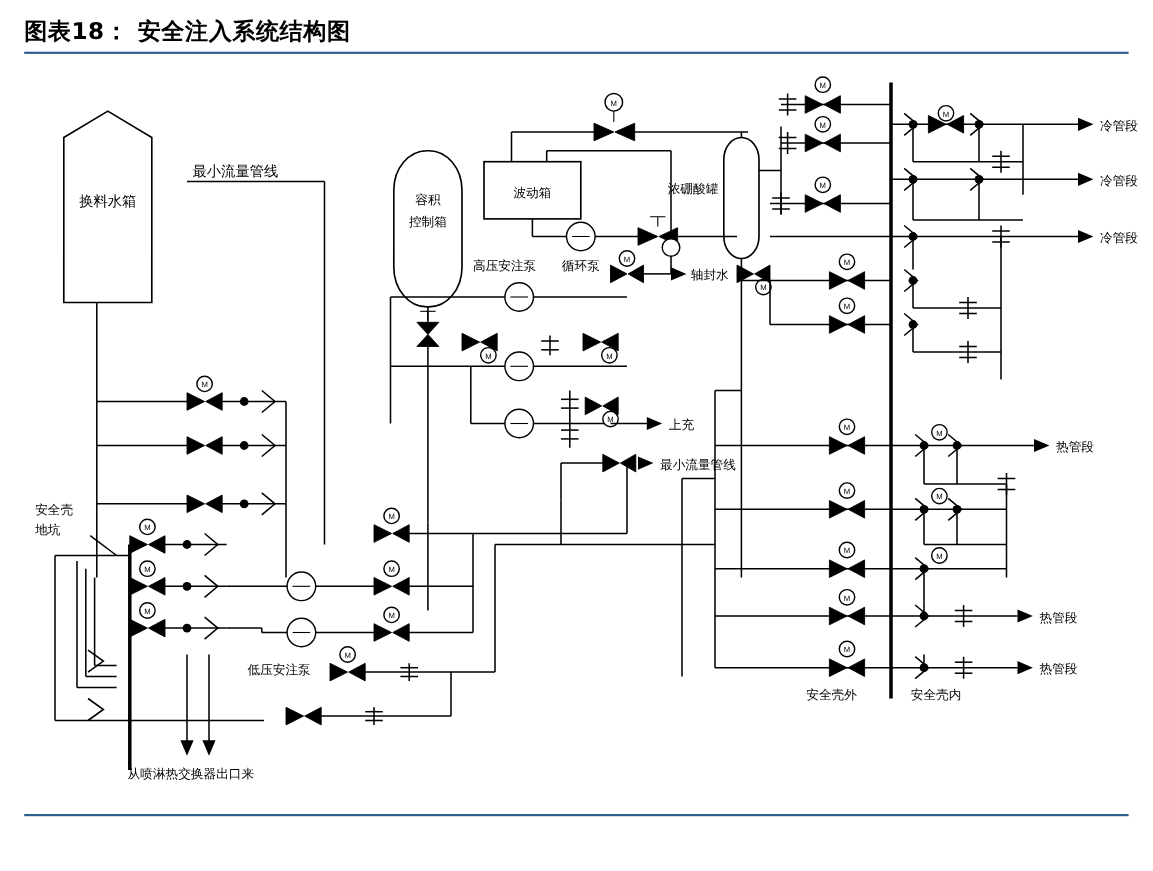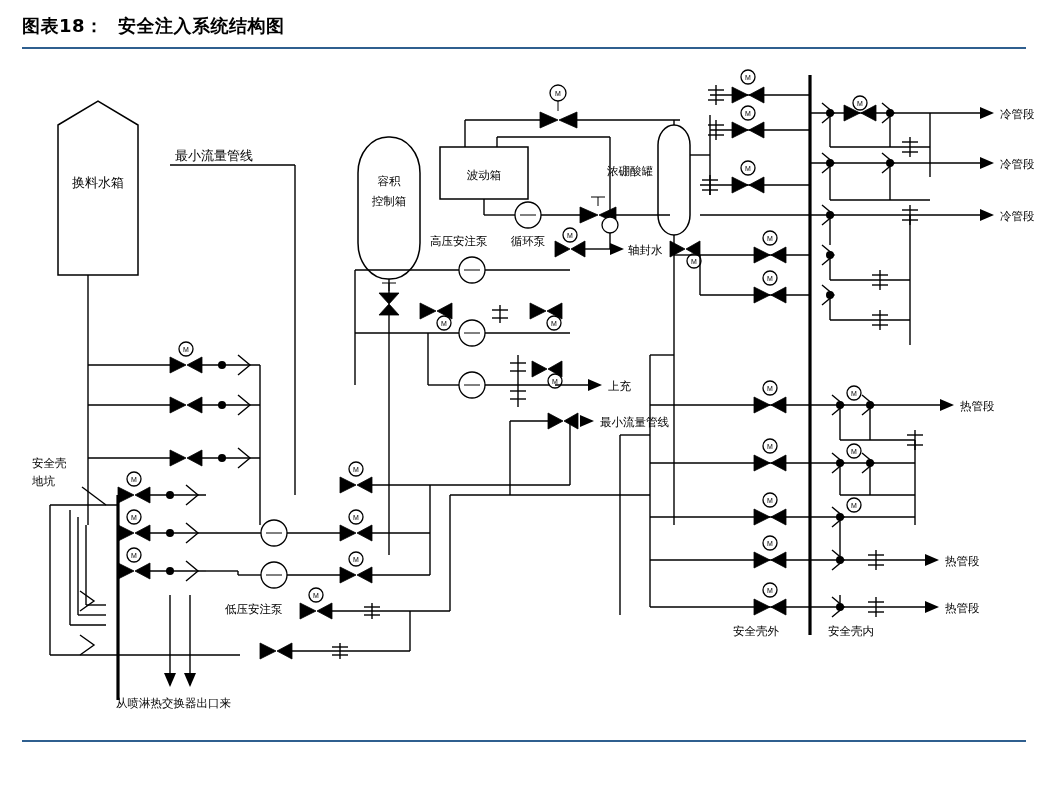--- a/index.html
+++ b/index.html
@@ -23,21 +23,21 @@
   }
   .title-bar {
     position: absolute;
     left: 22px;
     top: 14px;
     width: 1004px;
     height: 34px;
   }
   .title-text {
     font-family: "DejaVu Sans", sans-serif;
-    font-size: 18px;
+    font-size: 21px;
     font-weight: bold;
     letter-spacing: 0.5px;
     color: #000000;
     white-space: nowrap;
   }
   .rule-top {
     position: absolute;
     left: 22px;
     top: 47px;
     width: 1004px;
@@ -111,21 +111,21 @@
     fill: #000000;
   }
 </style>
 </head>
 <body>
 
 <div class="page">
 
   <div class="title-bar">
     <span class="title-text">图表18：</span>
-    <span class="title-text" style="margin-left:10px;">安全注入系统结构图</span>
+    <span class="title-text" style="margin-left:4px;">安全注入系统结构图</span>
   </div>
 
   <div class="rule-top"></div>
 
   <div class="diagram-wrap">
     <svg class="diagram-svg" width="1030" height="680" viewBox="0 0 1030 680" xmlns="http://www.w3.org/2000/svg">
 
       <line class="ln-thick" x1="800" y1="20" x2="800" y2="580"></line>
       <line class="ln-thick" x1="108" y1="440" x2="108" y2="645"></line>
 

